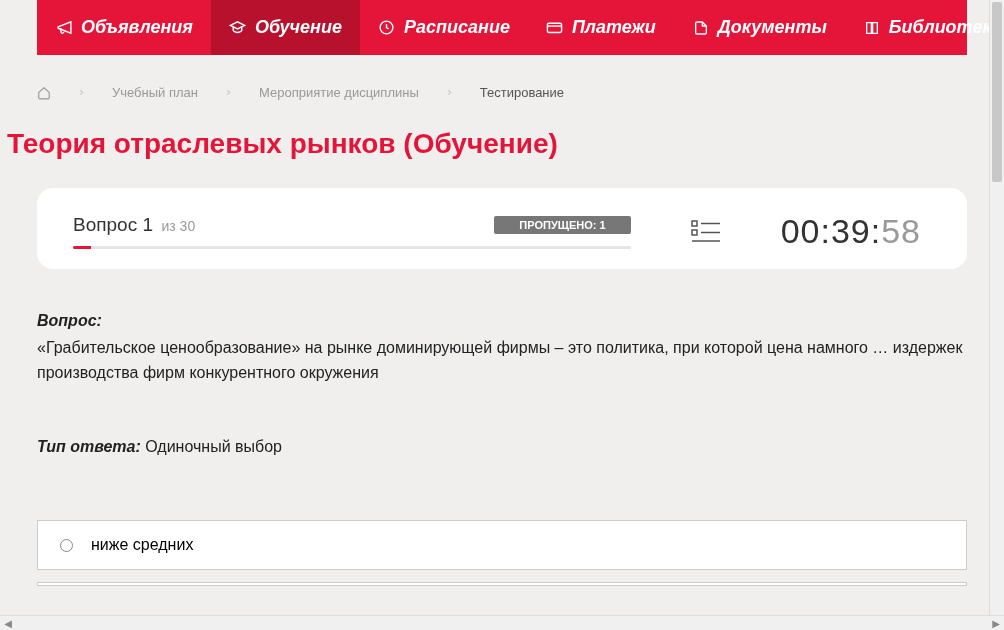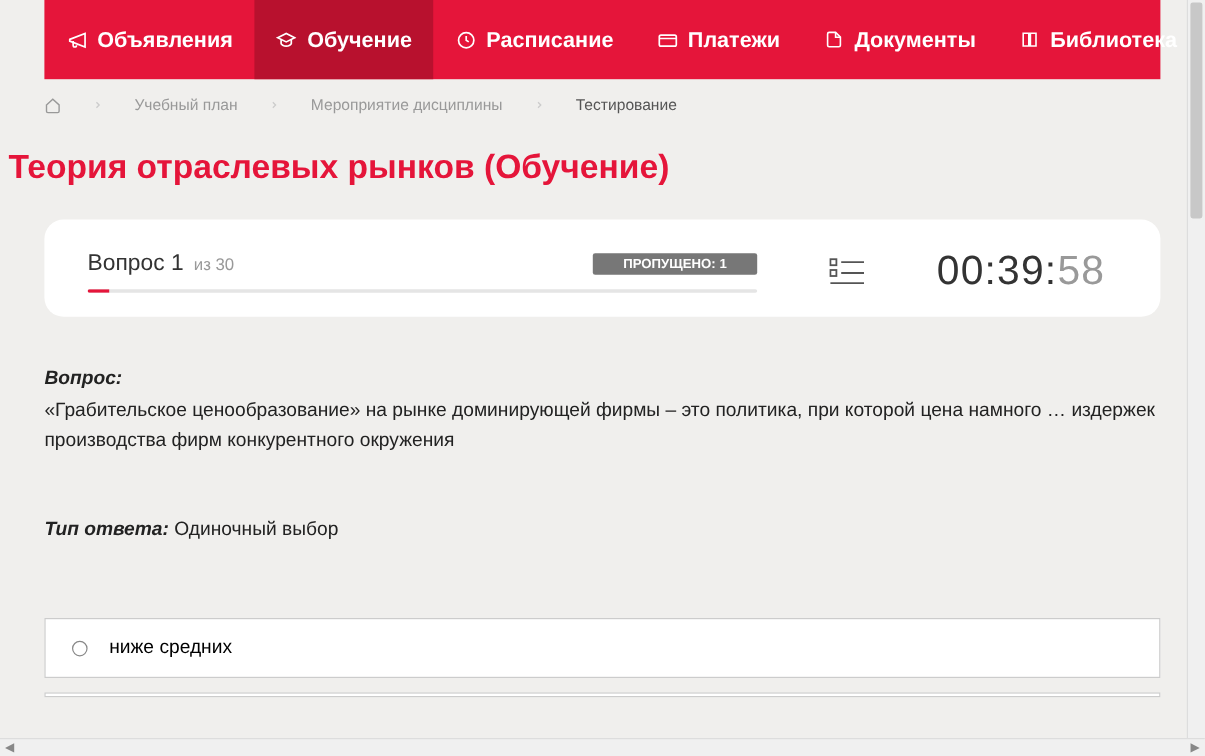--- a/index.html
+++ b/index.html
@@ -1,28 +1,28 @@
 <!DOCTYPE html>
 <html><head>
   <meta charset="utf-8">
   <style>
     * { margin: 0; padding: 0; box-sizing: border-box; }
     body { font-family: Arial, sans-serif; background: #f0efed; overflow-x: hidden; }
     .viewport { width: 1004px; height: 630px; position: relative; overflow: auto; }
     .container { width: 990px; margin: 0 auto; padding: 0 30px; }
     
     
-    .topnav { background: #e5153a; display: flex; height: 66px; margin: 0 30px; }
+    .topnav { background: #e5153a; display: flex; height: 55px; margin: 0 30px; font-style: italic; }
     .topnav-item { display: flex; align-items: center; padding: 0 18px; color: #fff; font-size: 18px; font-weight: 600; cursor: pointer; gap: 8px; }
     .topnav-item.active { background: #b8112e; }
     .topnav-item .icon { width: 18px; height: 18px; display: inline-flex; align-items: center; justify-content: center; }
     .chevron-dn { margin-left: 4px; }
     
     
-    .breadcrumb { display: flex; align-items: center; gap: 26px; padding: 14px 30px 10px; font-size: 13px; color: #999; }
+    .breadcrumb { display: flex; align-items: center; gap: 26px; padding: 30px 30px 10px; font-size: 13px; color: #999; }
     .breadcrumb a { color: #999; text-decoration: none; cursor: pointer; }
     .breadcrumb .sep { color: #ccc; }
     .breadcrumb .current { color: #555; }
     .home-icon { width: 14px; height: 14px; }
     
     
     .page-title { text-align: left; color: #e5153a; font-size: 28px; font-weight: 700; padding: 18px 0 28px; }
     
     
     .panel { background: #fff; margin: 0 30px; padding: 24px 36px 18px; display: flex; align-items: center; gap: 40px; border-radius: 16px; }

